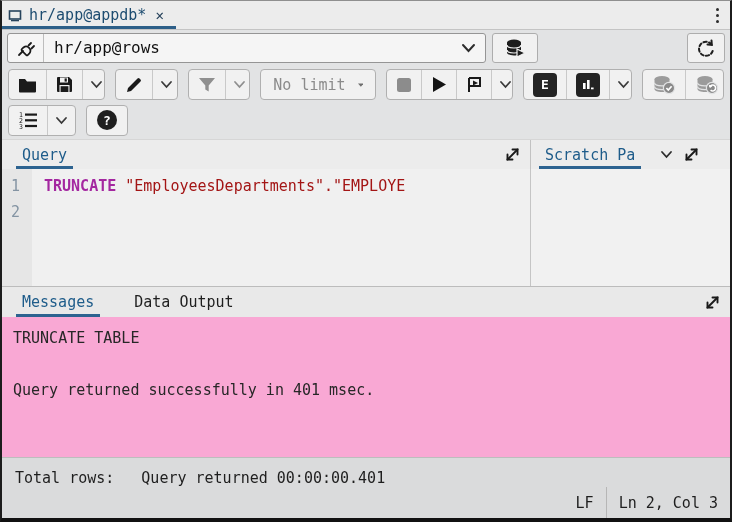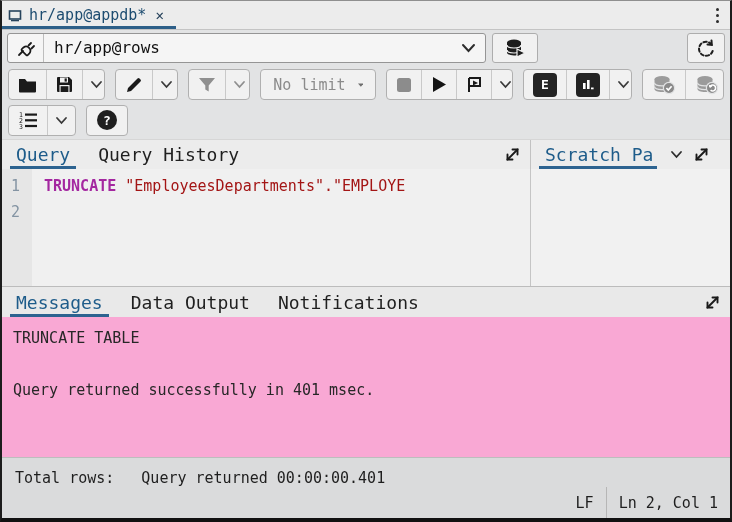--- a/index.html
+++ b/index.html
@@ -46,21 +46,21 @@
   .seg.chev { padding:0 7px; }
   .limit-group { padding:0 12px; align-items:center; display:flex; gap:12px; cursor:pointer; }
   .limit-label { color:#8b8b8b; font-size:15px; white-space:nowrap; }
   .darksq { width:24px; height:24px; background:#232323; border-radius:4px; display:flex; align-items:center; justify-content:center; }
   .darksq span { color:#fff; font-size:13px; font-weight:bold; }
 
   
   .qhdr { height:30px; background:#ececec; display:flex; align-items:stretch; flex:0 0 auto; border-top:1px solid #d6d6d6; }
   .qhdr-left { flex:0 0 529px; display:flex; align-items:stretch; border-right:1px solid #c2c2c2; }
   .qhdr-right { flex:1; display:flex; align-items:stretch; overflow:hidden; }
-  .ptab { display:flex; align-items:center; padding:0 6px; margin:0 8px; font-size:18px; color:#1f1f1f; position:relative; cursor:pointer; white-space:nowrap; }
+  .ptab { display:flex; align-items:center; padding:0 6px; margin:0 14px; font-size:15px; color:#1f1f1f; position:relative; cursor:pointer; white-space:nowrap; }
   .ptab.active { color:#1e5c8a; }
   .ptab.active::after { content:""; position:absolute; left:0; right:0; bottom:0; height:3px; background:#2d6390; }
   .hdr-iconbtn { margin-left:auto; display:flex; align-items:center; padding:0 9px; cursor:pointer; }
   .scratch-tab { max-width:118px; overflow:hidden; margin-left:8px; }
   .qhdr-right .mini { padding:0 5px; display:flex; align-items:center; cursor:pointer; }
 
   
   .editor-split { flex:0 0 118px; display:flex; align-items:stretch; border-bottom:1px solid #bcbcbc; }
   .editor { flex:0 0 529px; display:flex; background:#f0f0f0; border-right:1px solid #c5c5c5; overflow:hidden; }
   .gutter { flex:0 0 30px; background:#e6e6e6; padding-top:4px; text-align:left; }
@@ -297,21 +297,20 @@
           <circle cx="11" cy="11" r="10" fill="#1f1f1f"></circle>
           <text x="11" y="15.6" font-size="13" font-weight="bold" fill="#fff" text-anchor="middle" font-family="DejaVu Sans Mono, monospace">?</text>
         </svg>
       </span>
     </div>
   </div>
 
   <div class="qhdr">
     <div class="qhdr-left">
       <span class="ptab active">Query</span>
-      <span class="ptab">Query History</span>
       <span class="hdr-iconbtn">
         <svg width="17" height="17" viewBox="0 0 17 17" fill="none" stroke="#1a1a1a" stroke-width="1.9" stroke-linecap="round">
           <line x1="3.5" y1="13.5" x2="13.5" y2="3.5"></line>
           <polyline points="8.5,3.5 13.5,3.5 13.5,8.5"></polyline>
           <polyline points="3.5,8.5 3.5,13.5 8.5,13.5"></polyline>
         </svg>
       </span>
     </div>
     <div class="qhdr-right">
       <span class="ptab active scratch-tab">Scratch Pa</span>
@@ -340,21 +339,20 @@
         <div class="codeline"><span class="kw">TRUNCATE</span><span class="str"> "EmployeesDepartments"."EMPLOYE</span></div>
         <div class="codeline"></div>
       </div>
     </div>
     <div class="scratchpad"></div>
   </div>
 
   <div class="ohdr">
     <span class="ptab active">Messages</span>
     <span class="ptab">Data Output</span>
-    <span class="ptab">Notifications</span>
     <span class="hdr-iconbtn">
       <svg width="17" height="17" viewBox="0 0 17 17" fill="none" stroke="#1a1a1a" stroke-width="1.9" stroke-linecap="round">
         <line x1="3.5" y1="13.5" x2="13.5" y2="3.5"></line>
         <polyline points="8.5,3.5 13.5,3.5 13.5,8.5"></polyline>
         <polyline points="3.5,8.5 3.5,13.5 8.5,13.5"></polyline>
       </svg>
     </span>
   </div>
 
   <div class="messages">
@@ -366,16 +364,16 @@
   <div class="statusbar">
     <span class="cell">Total rows:</span>
     <span class="vdiv"></span>
     <span class="cell">Query returned 00:00:00.401</span>
     <span class="vdiv"></span>
   </div>
 
   <div class="statusbar2">
     <span class="cell">LF</span>
     <span class="vdiv"></span>
-    <span class="cell">Ln 2, Col 1</span>
+    <span class="cell">Ln 2, Col 3</span>
   </div>
 
 </div>
 
 </body></html>

